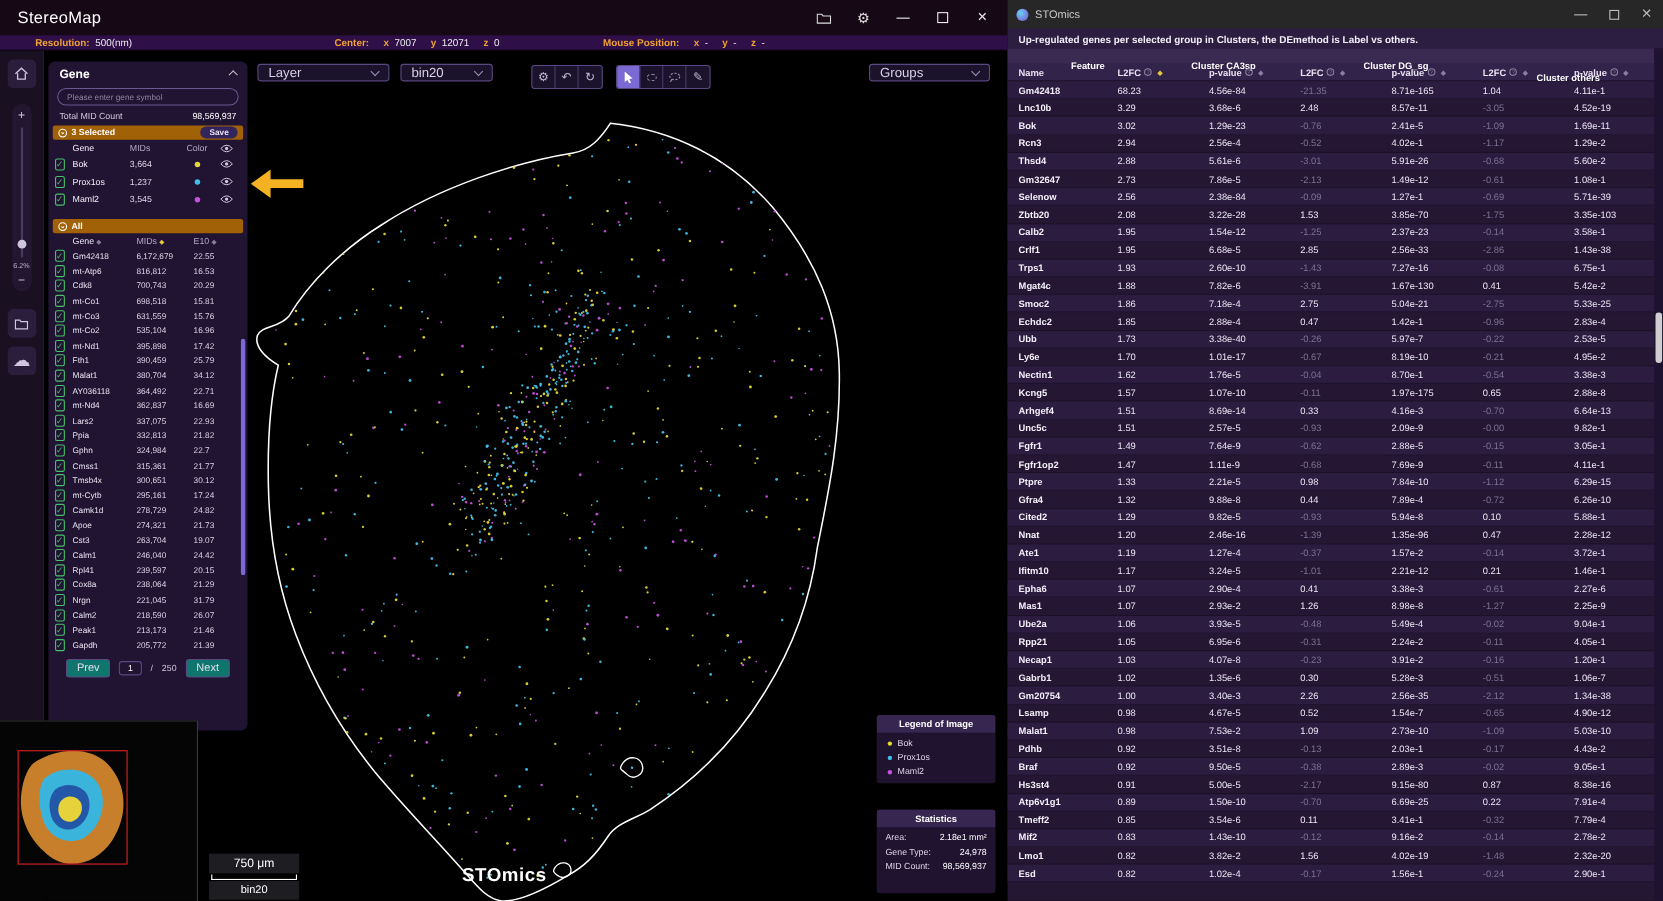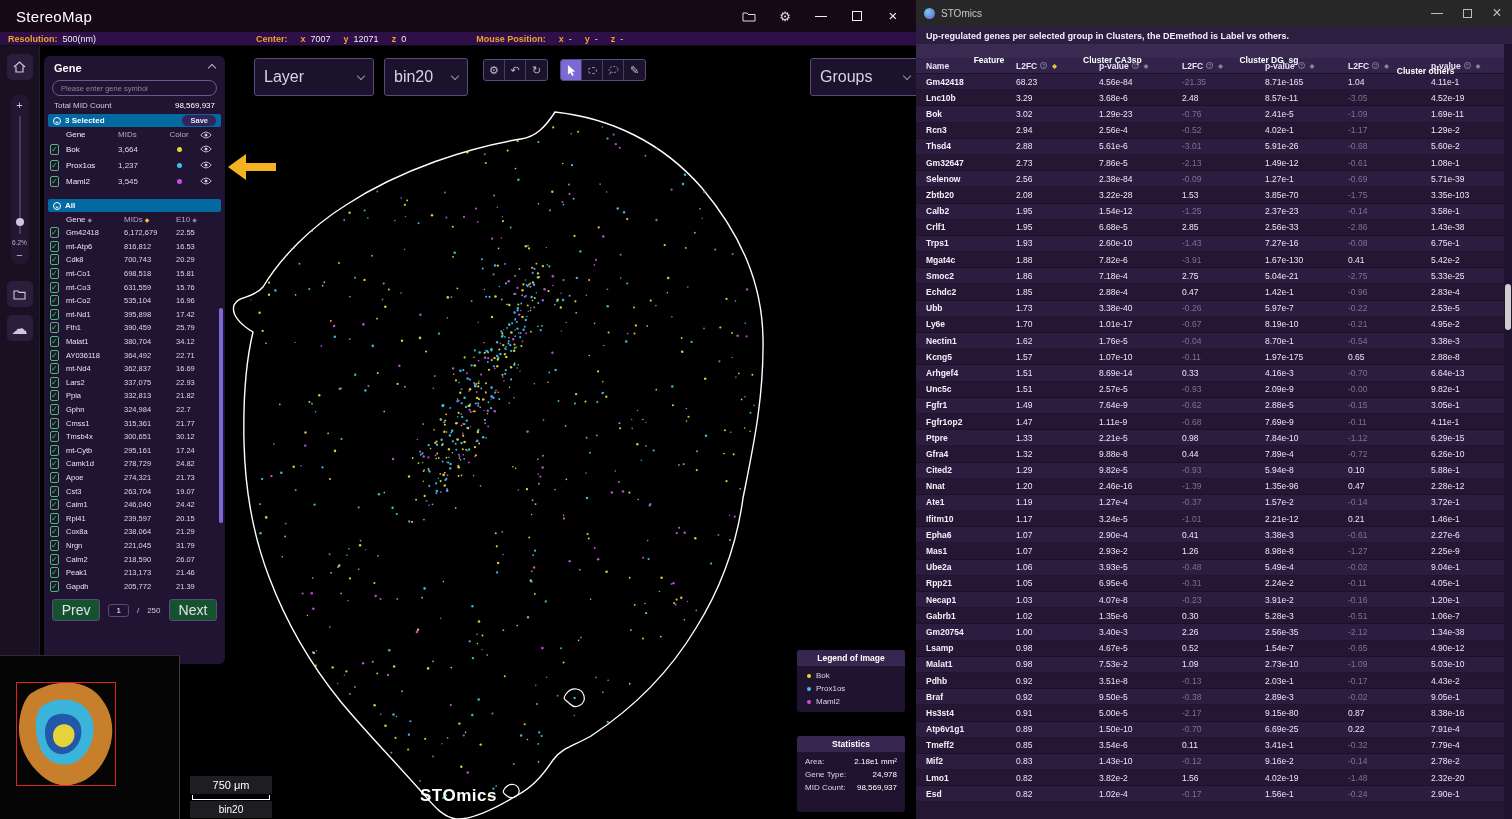--- a/index.html
+++ b/index.html
@@ -14,21 +14,21 @@
     display:flex; align-items:center; color:#fff; }
   #lw-title { font-size:15px; padding-left:16px; letter-spacing:.3px; }
   #lw-tb-right { margin-left:auto; display:flex; align-items:center; gap:14px; padding-right:12px; }
   .tb-ico { width:22px; height:22px; display:flex; align-items:center; justify-content:center; color:#ddd; font-size:13px; }
   .win-min { width:12px; height:1px; background:#eee; }
   .win-max { width:10px; height:10px; border:1px solid #eee; }
   .win-close { color:#eee; font-size:15px; line-height:10px; }
 
   #lw-infobar { position:absolute; left:0; top:32px; width:100%; height:14px; background:#2e0f47;
     border-bottom:1px solid #120818; display:flex; align-items:center; font-size:9px; gap:5px; padding-left:8px; }
-  .info-label { color:#f0a22e; font-weight:bold; }
+  .info-label { color:#f0a22e; font-weight:bold;margin-left:24px; }
   .info-val { color:#eee;text-align:center; }
   .info-axis { color:#f0a22e; font-weight:bold; margin-left:8px; }
   .info-gap { width:130px; }
 
   #lw-main { position:absolute; left:0; top:46px; width:916px; height:773px; background:#000; }
 
   
   #sidebar { position:absolute; left:0; top:0; width:40px; height:773px; background:#191021; border-right:1px solid #241a30; }
   .sb-btn { width:26px; height:26px; margin:8px auto 0; border-radius:5px; background:#2b1d3c;
     display:flex; align-items:center; justify-content:center; color:#cfc6e0; }
@@ -43,21 +43,21 @@
   #gene-panel { position:absolute; left:44px; top:10px; width:181px; height:608px;
     background:rgba(34,21,52,.96); border-radius:6px; color:#ddd6ea; font-size:8px; overflow:hidden; }
   #gp-header { height:24px; display:flex; align-items:center; padding:0 10px; }
   #gp-title { font-size:11px; font-weight:bold; color:#fff; }
   .chev-up { margin-left:auto; width:6px; height:6px; border-left:1.5px solid #bbb; border-top:1.5px solid #bbb; transform:rotate(45deg); }
   #gp-search { margin:0 8px; height:16px; width:165px; border:1px solid #6a5890; border-radius:8px;
     background:transparent; color:#ddd; font-size:7.5px; padding:0 8px; outline:none; }
   #gp-search::placeholder { color:#8d82a5; }
   #gp-total { display:flex; padding:5px 10px 4px; color:#cfc8e0; }
   #gp-total .v { margin-left:auto; color:#fff; }
-  .gp-bar { height:13px; margin:0 4px; background:#0369a1; border-radius:2px; display:flex; align-items:center;
+  .gp-bar { height:13px; margin:0 4px; background:#a16207; border-radius:2px; display:flex; align-items:center;
     padding:0 5px; color:#fff; font-weight:bold; font-size:8px; gap:4px; }
   .bar-circ { width:8px; height:8px; border:1px solid #fff; border-radius:50%; font-size:6px; line-height:7px;
     text-align:center; color:#fff; }
   #save-btn { margin-left:auto; background:#33255c; border-radius:7px; padding:1px 8px; font-size:7.5px; color:#eae5f5; }
   .thead { display:flex; align-items:center; padding:3px 6px 2px; color:#b3a8c8; }
   .trow { display:flex; align-items:center; padding:0 6px; height:16px; }
   .c-check { width:16px; }
   .c-gene { width:52px; color:#f0ecf8; }
   .c-mids { width:44px; }
   .c-color { width:34px; text-align:center; }
@@ -66,27 +66,27 @@
     font-size:8px; line-height:8px; text-align:center; }
   .dot { display:inline-block; width:5px; height:5px; border-radius:50%; }
   .sort-d { font-size:6px; color:#8a7fa0; margin-left:2px; }
   .sort-d.active { color:#e8c838; }
   .ac-gene { width:58px; color:#e8e3f2; }
   .ac-mids { width:52px; }
   .ac-e10 { width:34px; }
   .all-row { display:flex; align-items:center; height:13.6px; padding:0 6px; font-size:7.5px; }
   #gp-scroll { position:absolute; right:2px; top:252px; width:4px; height:215px; background:#7b6ad4; border-radius:2px; }
   #gp-pager { display:flex; align-items:center; justify-content:center; gap:8px; margin-top:6px; }
-  .pg-btn { background:#14532d; border:1px solid #5a4880; border-radius:3px; padding:2px 9px; font-size:14px; color:#e5dff2; }
+  .pg-btn { background:#0f766e; border:1px solid #5a4880; border-radius:3px; padding:2px 9px; font-size:10px; color:#e5dff2; }
   #pg-cur { border:1px solid #5a4880; border-radius:3px; padding:1px 7px; font-size:8px; color:#fff; }
   .pg-txt { color:#cfc8e0; font-size:8px; }
 
   
-  .dd { position:absolute; height:38px; background:rgba(30,20,48,.9); border:1px solid #5a4880; border-radius:3px;
-    display:flex; align-items:center; padding:0 9px; color:#d8d2e8; font-size:16px;margin-left:20px; }
+  .dd { position:absolute; height:16px; background:rgba(30,20,48,.9); border:1px solid #5a4880; border-radius:3px;
+    display:flex; align-items:center; padding:0 9px; color:#d8d2e8; font-size:12px; }
   .chev-dn { margin-left:auto; width:6px; height:6px; border-left:1.5px solid #9a8fb5; border-bottom:1.5px solid #9a8fb5; transform:rotate(-45deg); margin-top:-3px; }
   .btn-group { position:absolute; height:22px; display:flex; background:rgba(30,20,48,.9);
     border:1px solid #5a4880; border-radius:3px; overflow:hidden; }
   .tool-btn { width:21px; display:flex; align-items:center; justify-content:center; color:#bfb6d4; font-size:11px;
     border-right:1px solid #4a3a68; }
   .tool-btn:last-child { border-right:none; }
   .tool-btn.active { background:#7b6ad4; color:#fff; }
   .dashed-circle { width:9px; height:7px; border:1px dashed #9a8fb5; border-radius:50%; }
 
   

